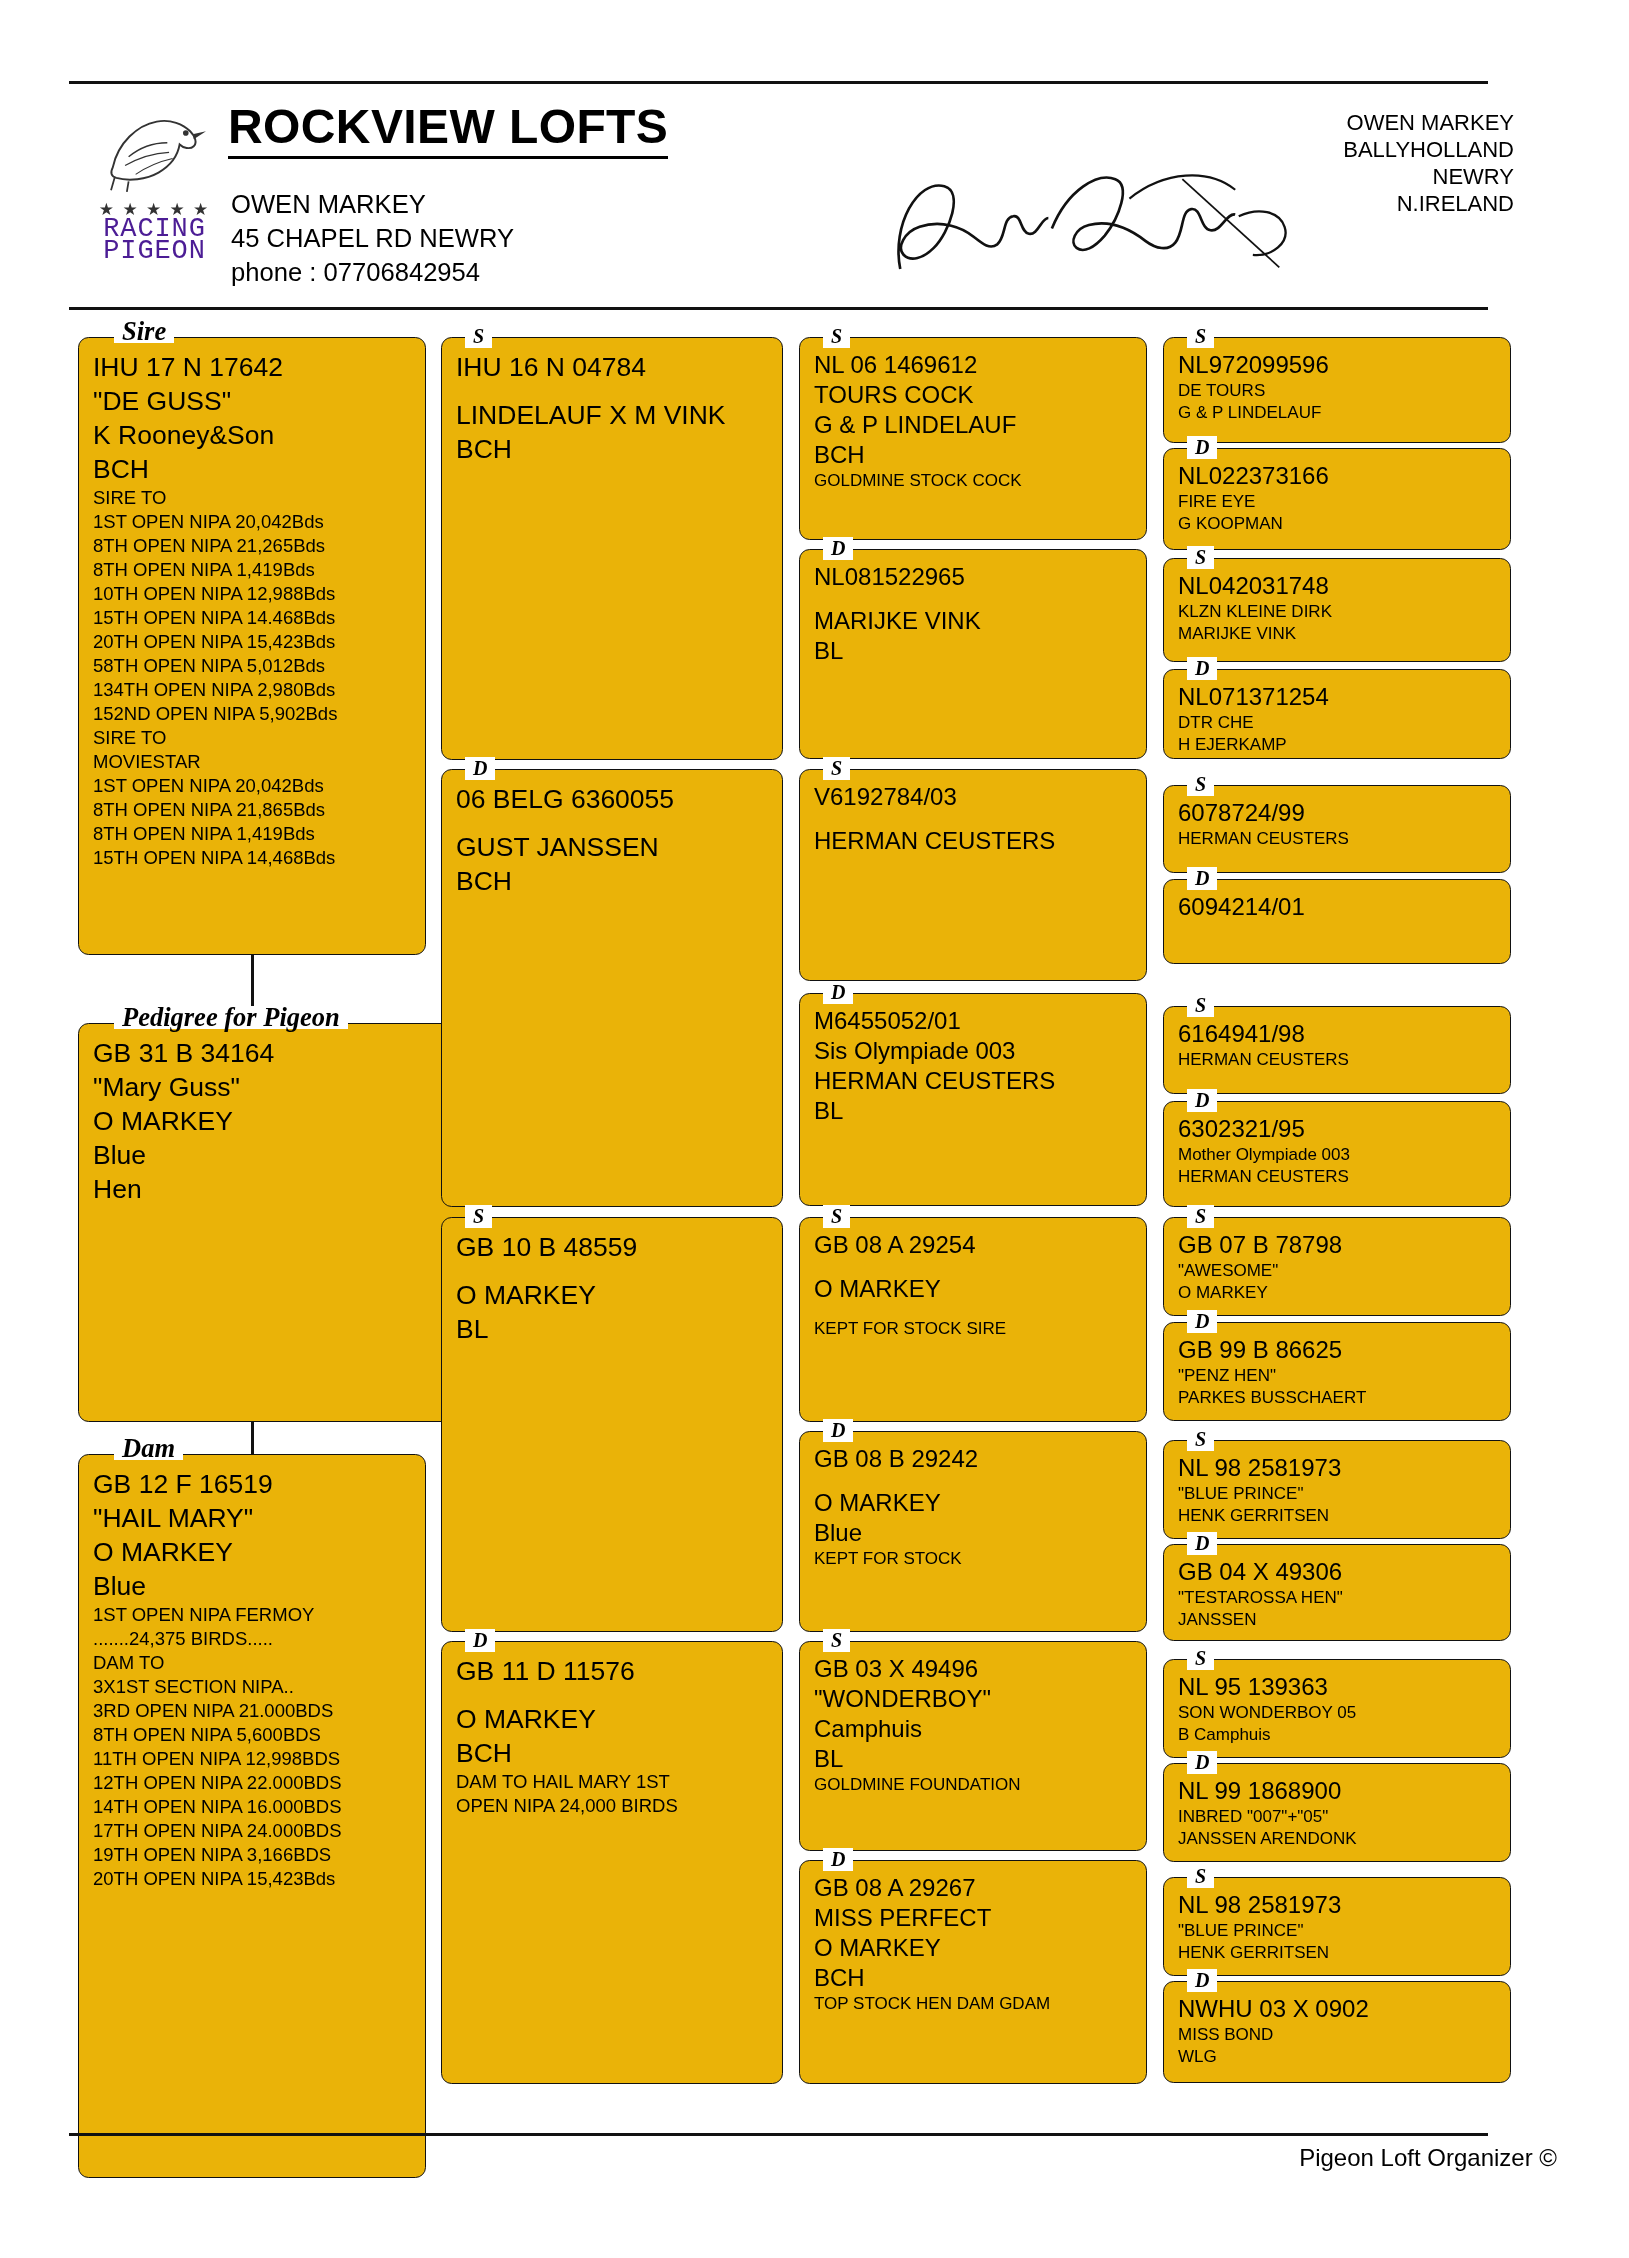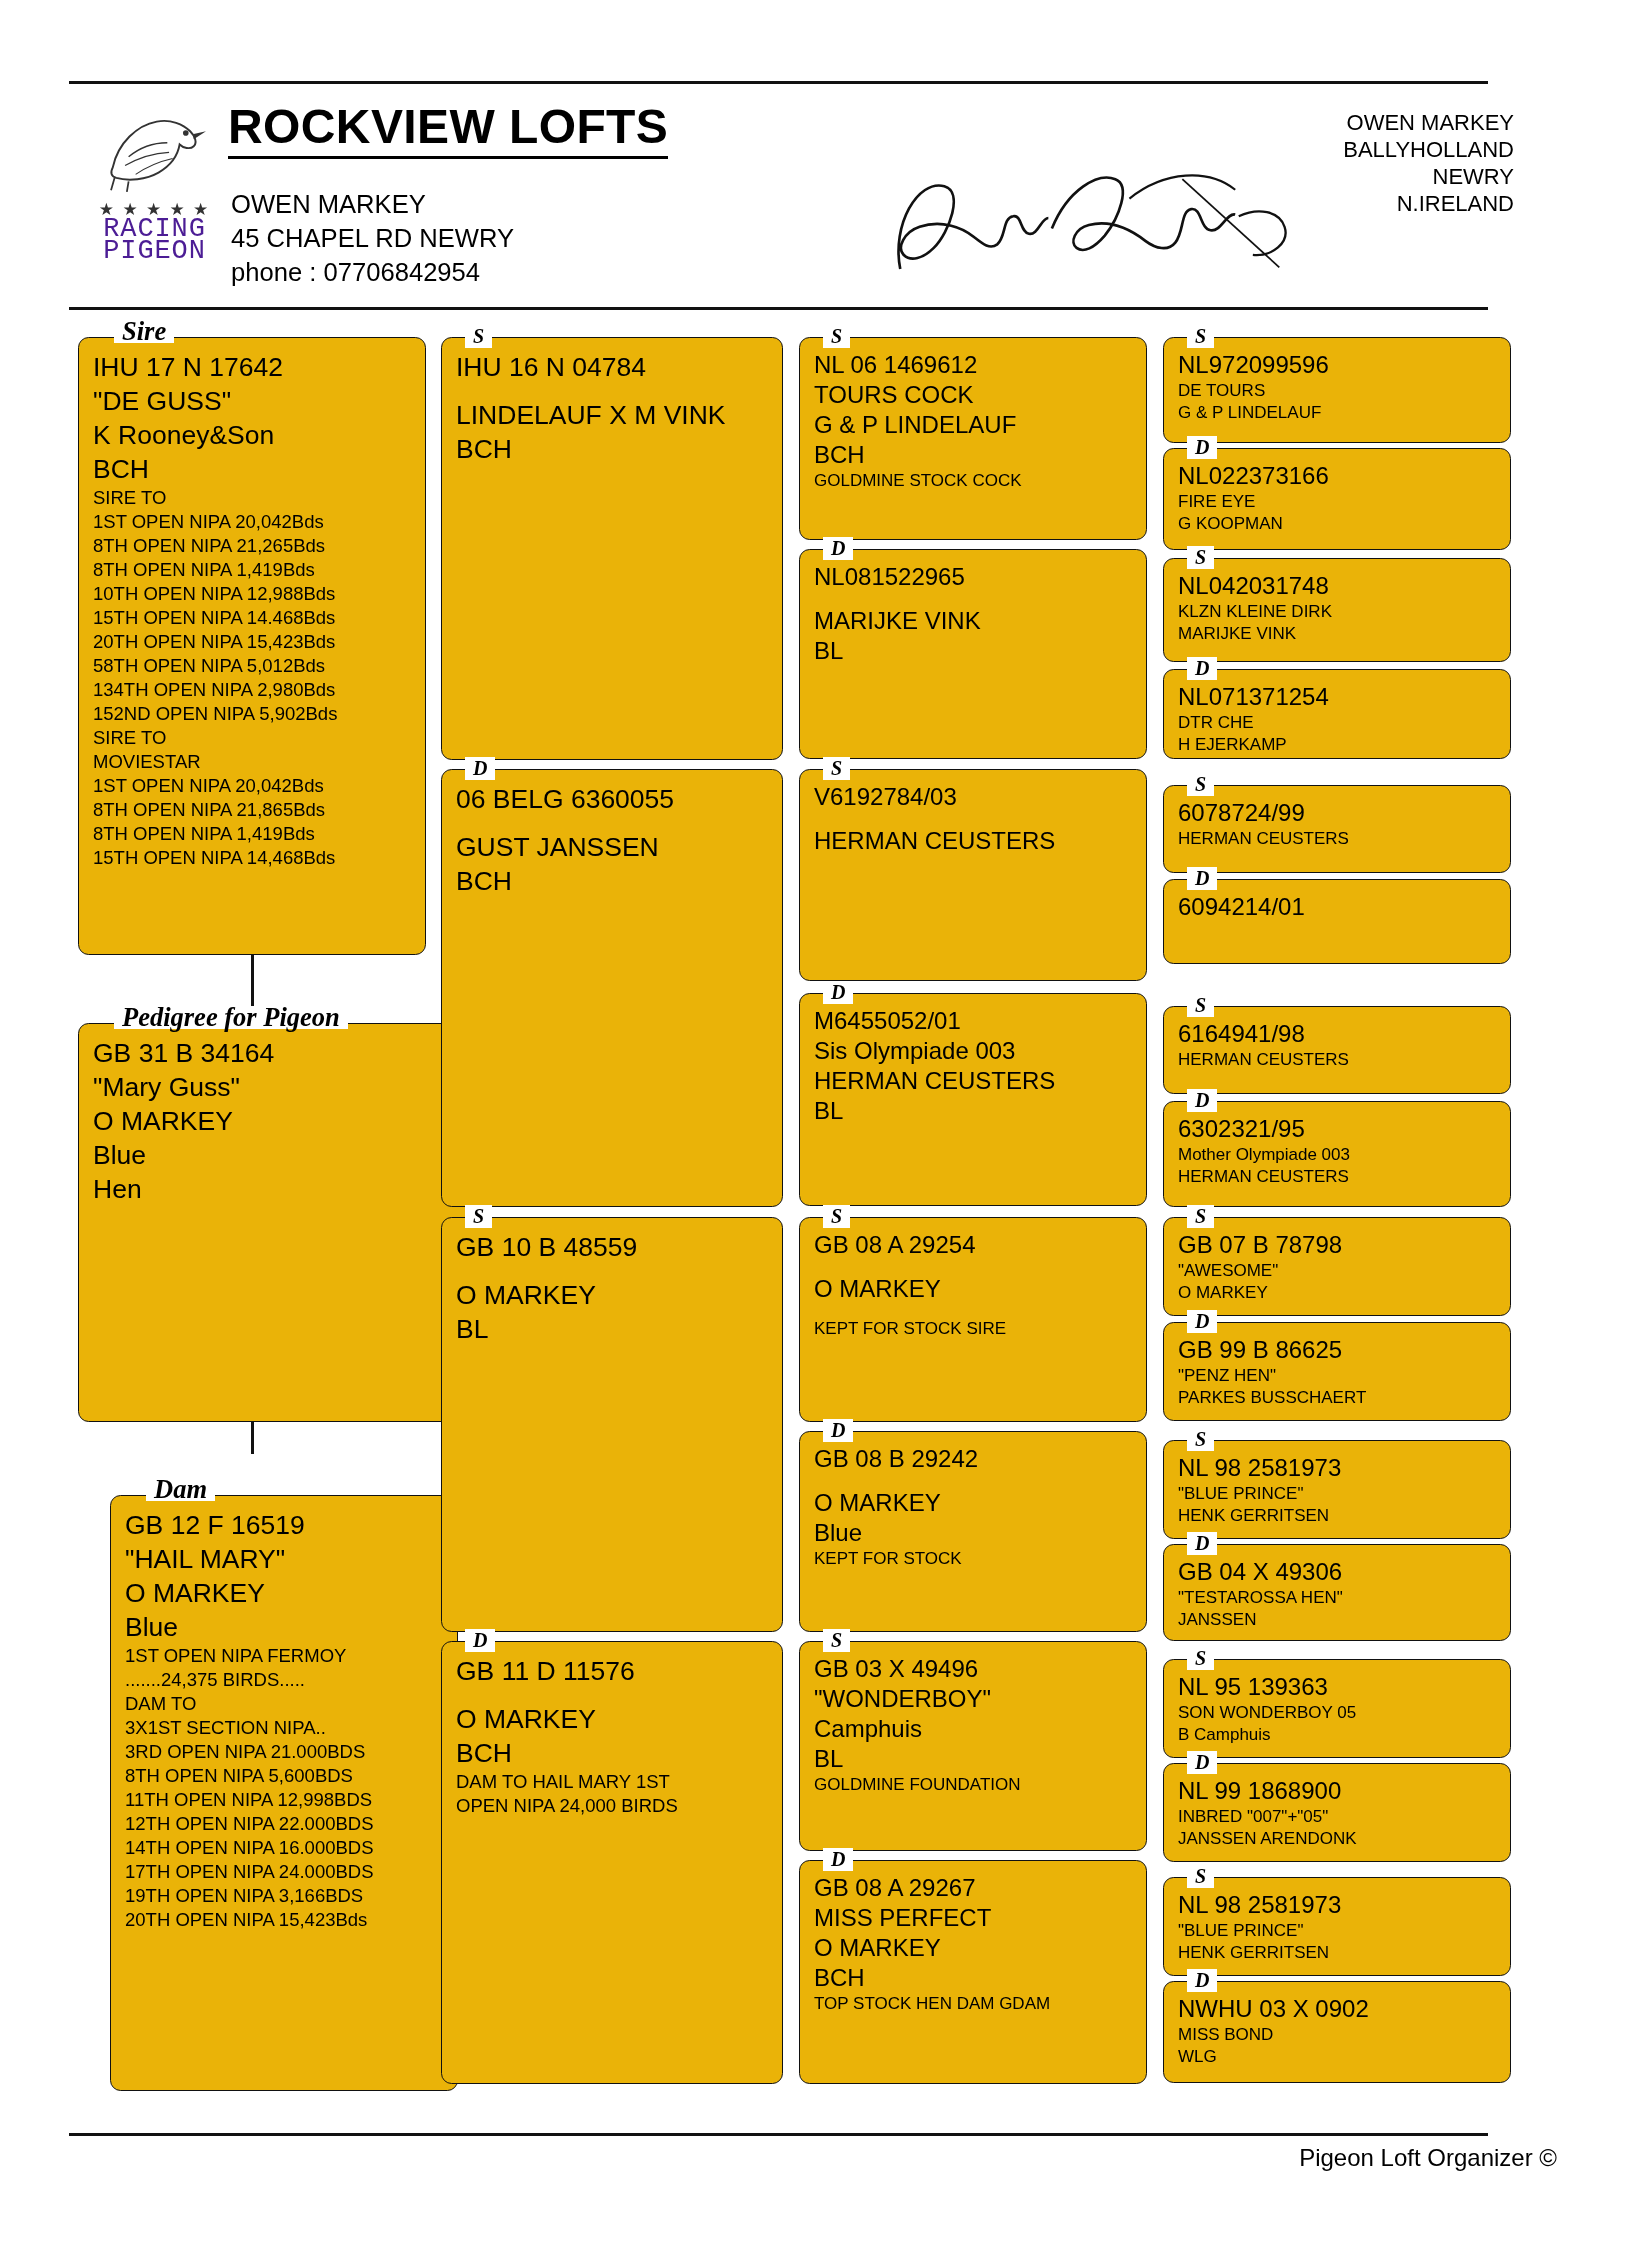--- a/index.html
+++ b/index.html
@@ -173,21 +173,21 @@
       <div class="l-big">GB 31 B 34164</div>
       <div class="l-big">"Mary Guss"</div>
       <div class="l-big">O MARKEY</div>
       <div class="l-big">Blue</div>
       <div class="l-big">Hen</div>
     </div>
   </div>
 
   <div class="conn" style="left:251px;top:1422px;width:2.6px;height:32px;"></div>
 
-  <div class="box" style="left:78px;top:1495px;width:348px;height:596px;margin-left:32px;">
+  <div class="box" style="left:78px;top:1454px;width:348px;height:724px;">
     <div class="tag wide">Dam</div>
     <div class="inner">
       <div class="l-big">GB 12 F 16519</div>
       <div class="l-big">"HAIL MARY"</div>
       <div class="l-big">O MARKEY</div>
       <div class="l-big">Blue</div>
       <div class="l-sm">
         <div> 1ST OPEN NIPA FERMOY</div>
         <div>.......24,375 BIRDS.....</div>
         <div> DAM TO</div>

